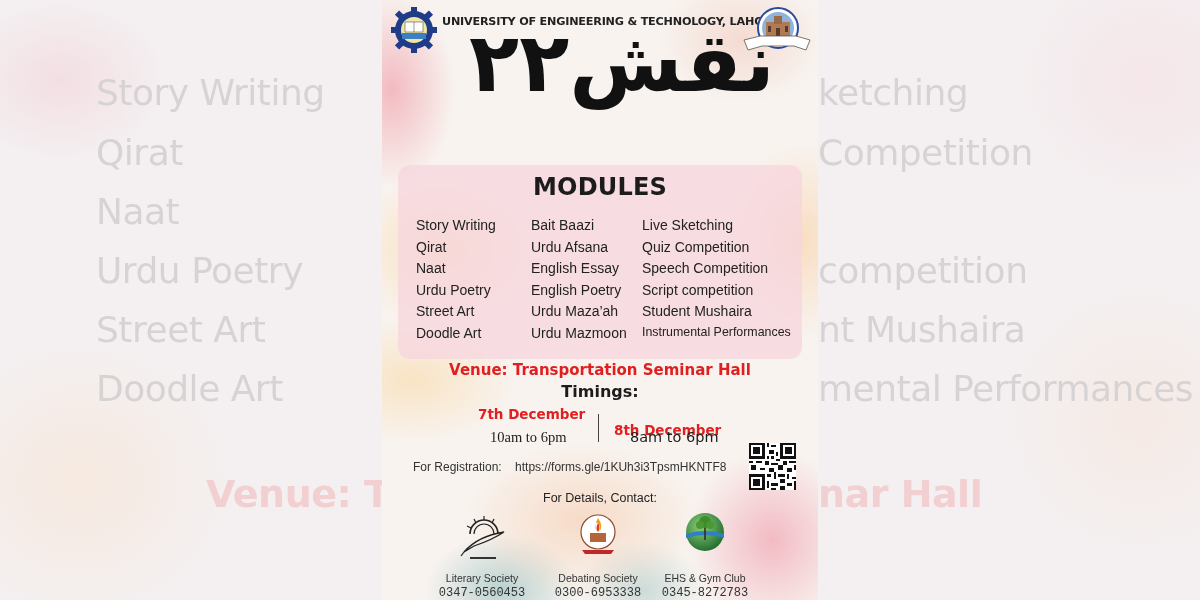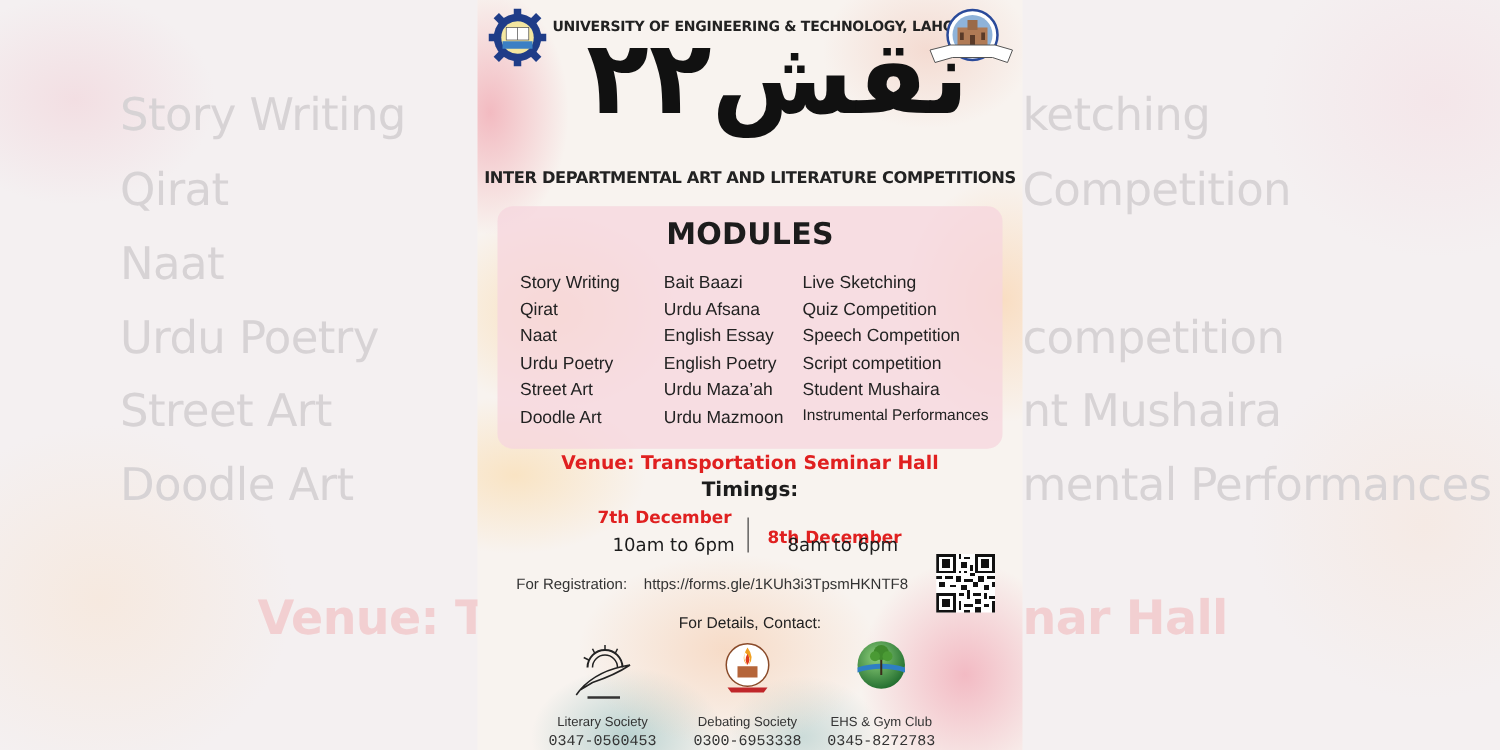--- a/index.html
+++ b/index.html
@@ -119,21 +119,21 @@
     position: absolute; top: 406px;
     font-weight: bold; font-size: 13.5px; color: #e02020;
     white-space: nowrap;
   }
   .day-1 { left: 96px; }
   .day-2 { left: 232px; margin-top: 16px; }
   .time {
     position: absolute; top: 429px;
     font-size: 14.5px; color: #1c1c1c; white-space: nowrap;
   }
-  .time-1 { left: 108px; }
+  .time-1 { left: 108px; font-family: Liberation Serif, serif; }
   .time-2 { left: 248px; }
   .day-divider {
     position: absolute; left: 216px; top: 414px;
     width: 1px; height: 28px; background: #444;
   }
   .reg {
     position: absolute; left: 31px; top: 460px;
     font-family: "Liberation Sans", sans-serif;
     font-size: 12px; color: #333; white-space: nowrap;
   }
@@ -214,21 +214,20 @@
       <rect x="26" y="16" width="24" height="16" fill="#b07a55"></rect>
       <rect x="34" y="10" width="8" height="8" fill="#9a6a48"></rect>
       <rect x="28" y="20" width="3" height="6" fill="#5a3a28"></rect>
       <rect x="45" y="20" width="3" height="6" fill="#5a3a28"></rect>
       <rect x="36" y="22" width="4" height="10" fill="#5a3a28"></rect>
       <path d="M4 34 L20 30 L56 30 L70 34 L66 44 L54 40 L22 40 L8 44 Z" fill="#fff" stroke="#555" stroke-width="0.8"></path>
     </svg>
   </div>
 
   <div class="urdu-title">نقش۲۲</div>
-  <div class="sub-title">INTER DEPARTMENTAL ART AND LITERATURE COMPETITIONS</div>
 
   <div class="modules-box">
     <div class="modules-title">MODULES</div>
     <div class="col col-1">
       <div>Story Writing</div>
       <div>Qirat</div>
       <div>Naat</div>
       <div>Urdu Poetry</div>
       <div>Street Art</div>
       <div>Doodle Art</div>

